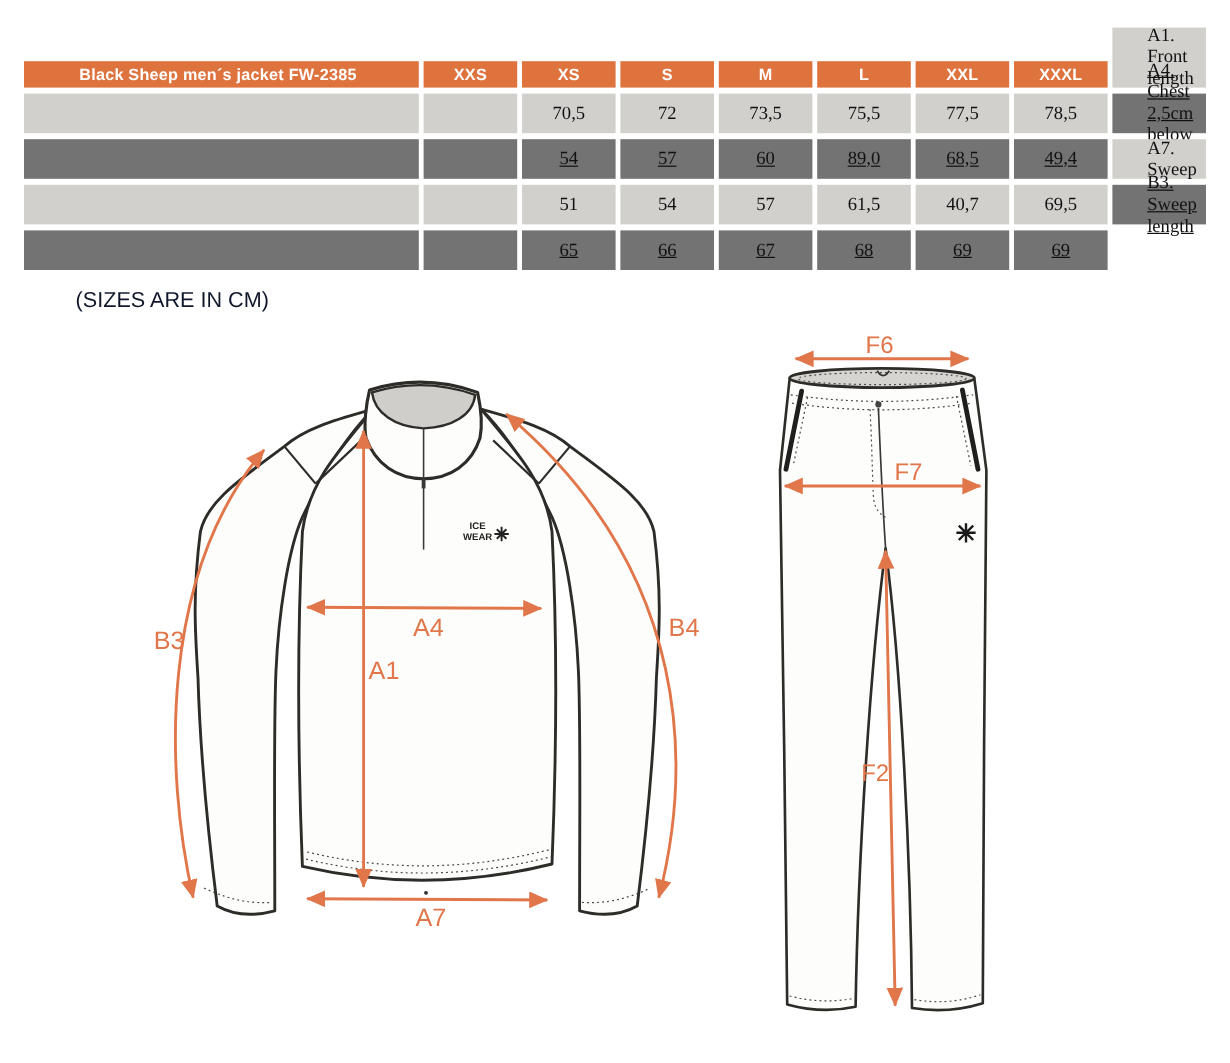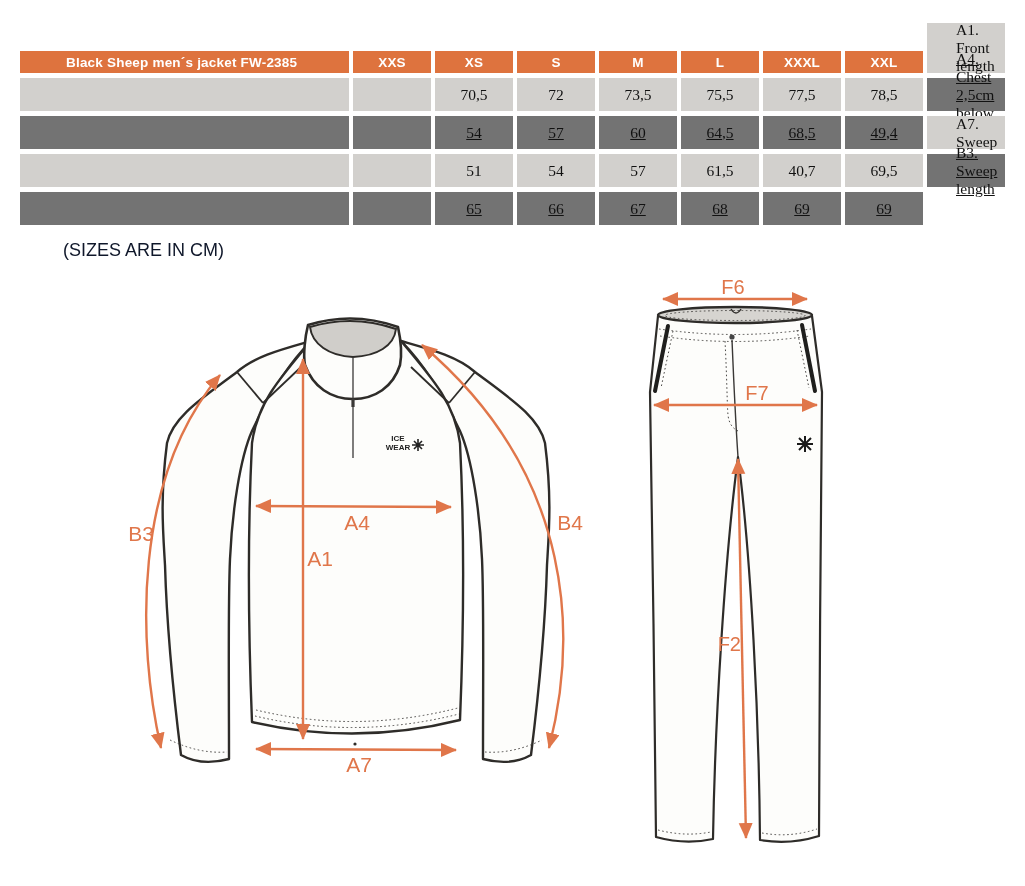--- a/index.html
+++ b/index.html
@@ -31,40 +31,40 @@
 
 <div class="page">
 
   <div class="tbl">
     <div class="hd title">Black Sheep men´s jacket FW-2385</div>
     <div class="hd">XXS</div>
     <div class="hd">XS</div>
     <div class="hd">S</div>
     <div class="hd">M</div>
     <div class="hd">L</div>
+    <div class="hd">XXL</div>
     <div class="hd">XXXL</div>
-    <div class="hd">XXL</div>
 
     <div class="cell lbl dark">A1. Front length</div>
     <div class="cell dark"></div>
     <div class="cell dark"></div>
     <div class="cell dark">70,5</div>
     <div class="cell dark">72</div>
     <div class="cell dark">73,5</div>
     <div class="cell dark">75,5</div>
     <div class="cell dark">77,5</div>
     <div class="cell dark">78,5</div>
 
     <div class="cell lbl light">A4. Chest 2,5cm below armpit</div>
     <div class="cell light"></div>
     <div class="cell light"></div>
     <div class="cell light">54</div>
     <div class="cell light">57</div>
     <div class="cell light">60</div>
-    <div class="cell light">64,5</div>
+    <div class="cell light">89,0</div>
     <div class="cell light">68,5</div>
     <div class="cell light">49,4</div>
 
     <div class="cell lbl dark">A7. Sweep</div>
     <div class="cell dark"></div>
     <div class="cell dark"></div>
     <div class="cell dark">51</div>
     <div class="cell dark">54</div>
     <div class="cell dark">57</div>
     <div class="cell dark">61,5</div>

